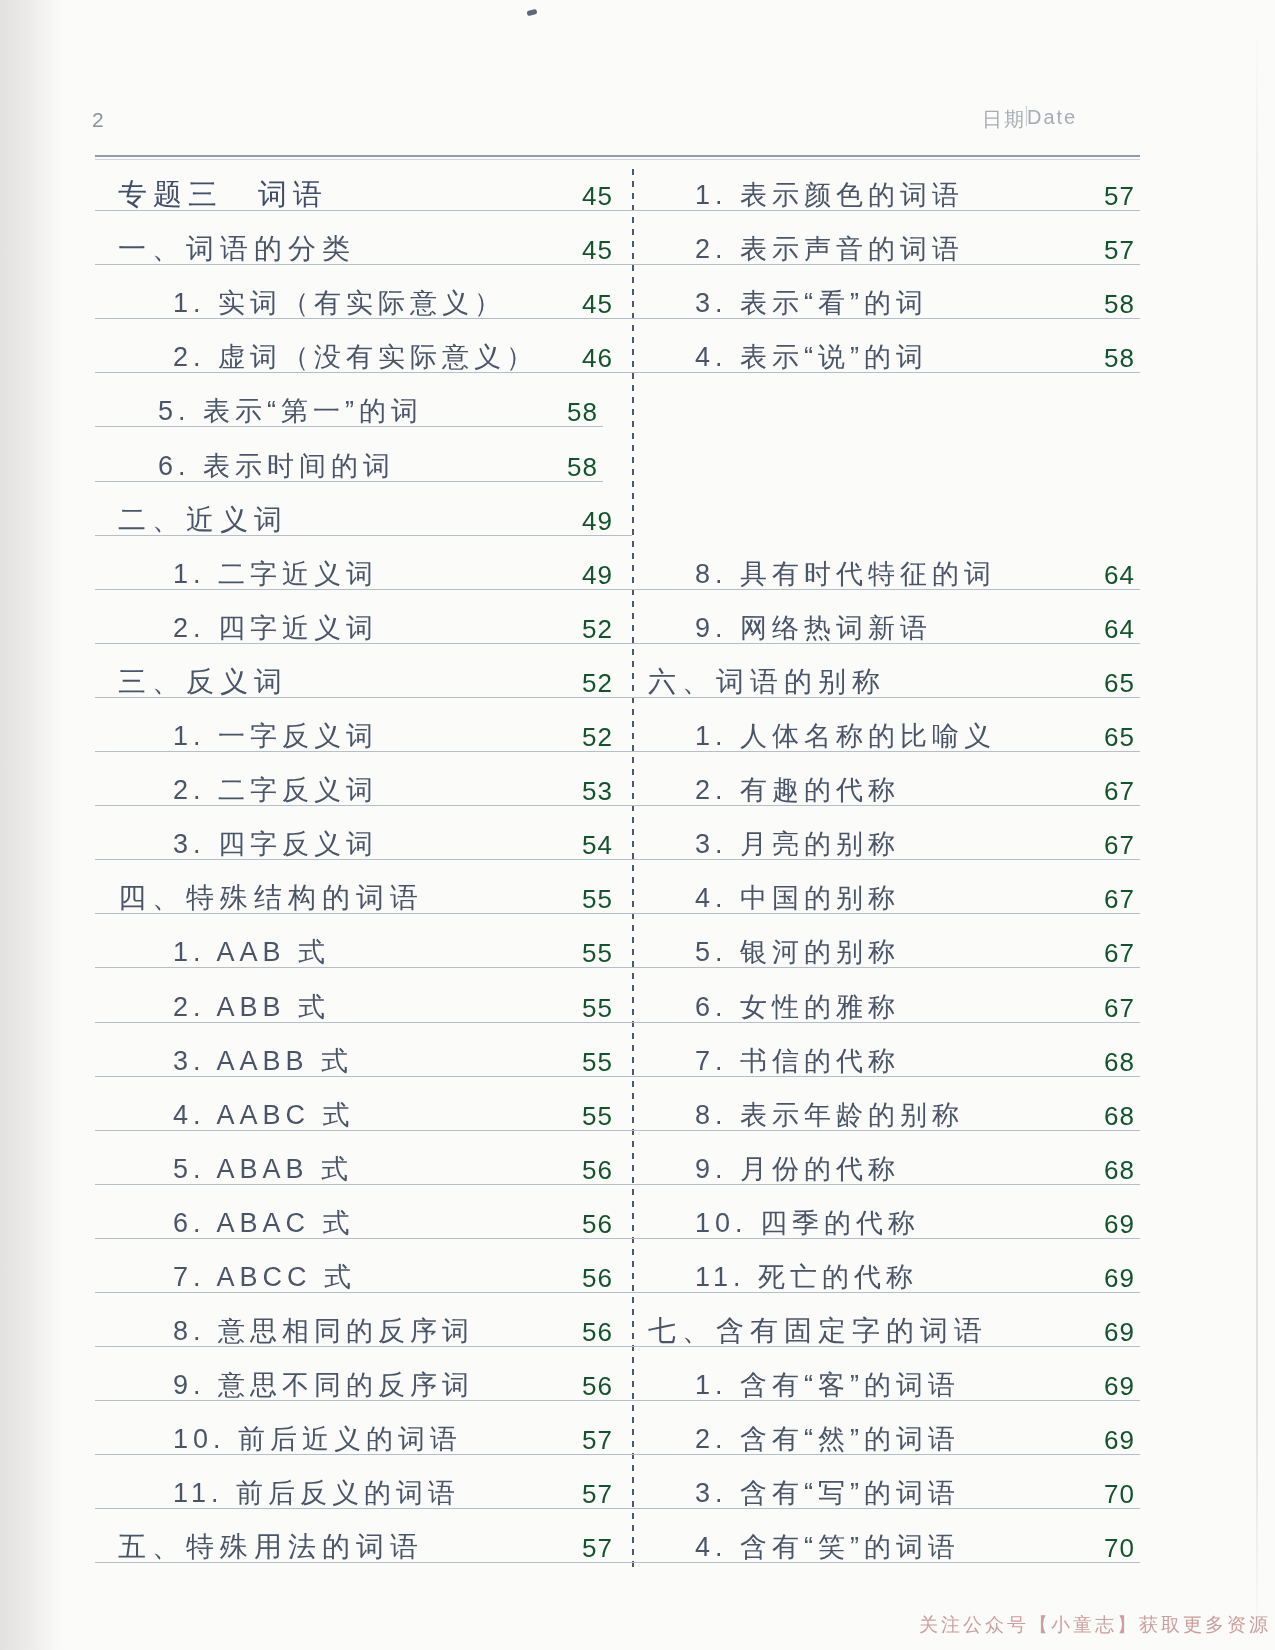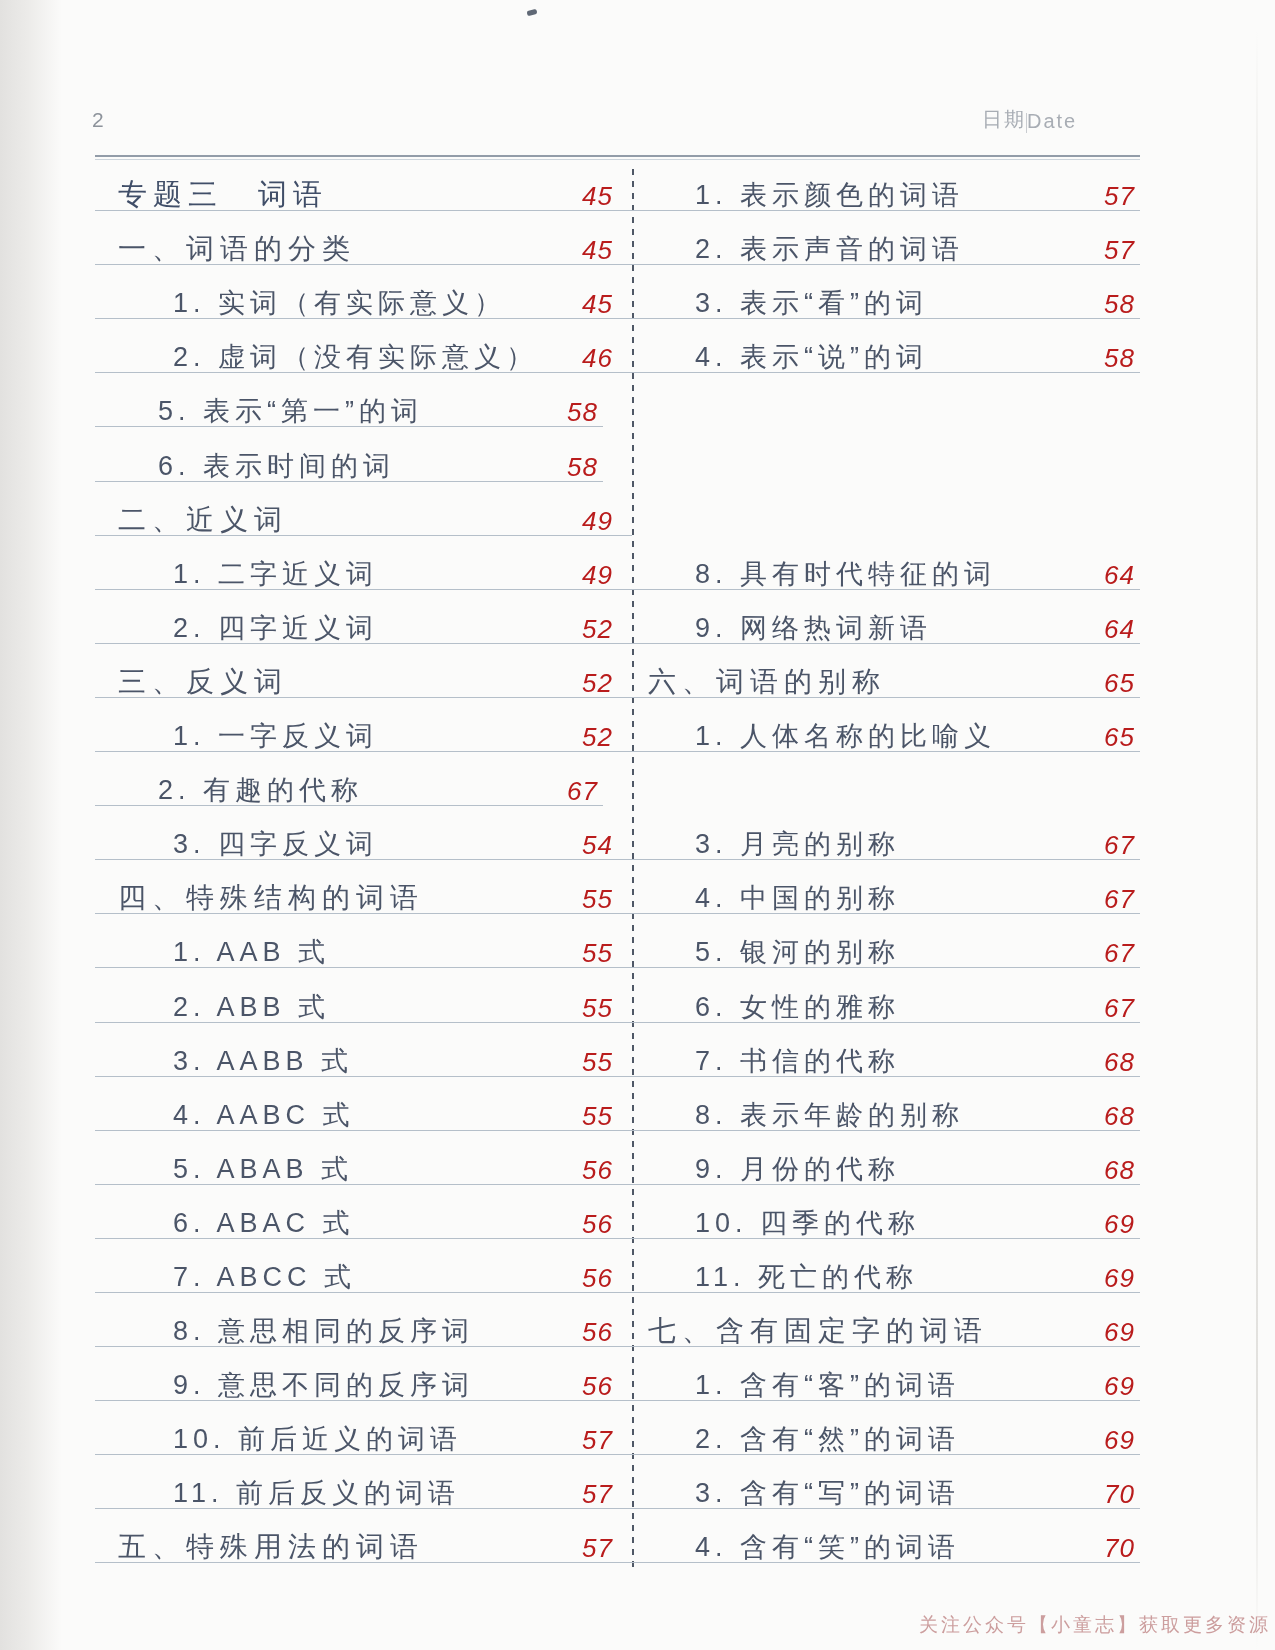--- a/index.html
+++ b/index.html
@@ -21,21 +21,21 @@
     position:absolute;left:527px;top:10px;width:10px;height:5px;
     background:#5f6875;border-radius:2px;transform:rotate(-14deg);
   }
   
   .page-num-top{
     position:absolute;left:92px;top:108px;
     font-size:21px;color:#8d939b;
   }
   .date-header{
     position:absolute;left:982px;top:106px;
-    display:flex;align-items:flex-end;
+    display:flex;align-items:flex-start;
     font-size:20px;color:#a8adb4;letter-spacing:2px;
   }
   .date-sep{width:1px;height:20px;background:#c9ccd0;}
   
   .toc{
     position:absolute;left:95px;top:155px;width:1045px;
     border-top:2px solid #929ca8;
   }
   .toc::before{
     content:'';position:absolute;left:0;right:0;top:2px;height:1px;background:#ccd4db;
@@ -47,21 +47,21 @@
   }
   .cell-left{width:537px;padding-left:23px;padding-right:19px;}
   .cell-right{width:508px;padding-left:16px;padding-right:5px;}
   .entry{
     font-size:28px;color:#4b5568;letter-spacing:6px;white-space:nowrap;line-height:1;
   }
   .entry[data-type="title"]{font-size:29px;color:#404e68;}
   .entry[data-type="item"]{margin-left:55px;font-size:27px;letter-spacing:5px;}
   .cell-right .entry[data-type="item"]{margin-left:47px;}
   .pagenum{
-    font-size:26px;font-style:italic;color:#b91c1c;letter-spacing:1px;
+    font-size:26px;color:#14532d;letter-spacing:1px;
     line-height:1;flex-shrink:0;
   }
   .divider{
     position:absolute;left:537px;top:12px;bottom:-4px;width:2px;
     background:repeating-linear-gradient(to bottom,#4f5866 0 6px,transparent 6px 12px);
   }
   
   .footer-note{
     position:absolute;left:0;right:4px;top:1612px;text-align:right;
     font-size:19px;color:#cc9e9e;letter-spacing:3px;
@@ -188,20 +188,24 @@
         <span class="entry" data-type="item">1. 一字反义词</span>
         <span class="pagenum">52</span>
       </div>
       <div class="cell cell-right">
         <span class="entry" data-type="item">1. 人体名称的比喻义</span>
         <span class="pagenum">65</span>
       </div>
     </div>
 
     <div class="row">
+      <div class="cell cell-left">
+        <span class="entry" data-type="item">2. 二字反义词</span>
+        <span class="pagenum">53</span>
+      </div>
       <div class="cell cell-right">
         <span class="entry" data-type="item">2. 有趣的代称</span>
         <span class="pagenum">67</span>
       </div>
     </div>
 
     <div class="row">
       <div class="cell cell-left">
         <span class="entry" data-type="item">3. 四字反义词</span>
         <span class="pagenum">54</span>

